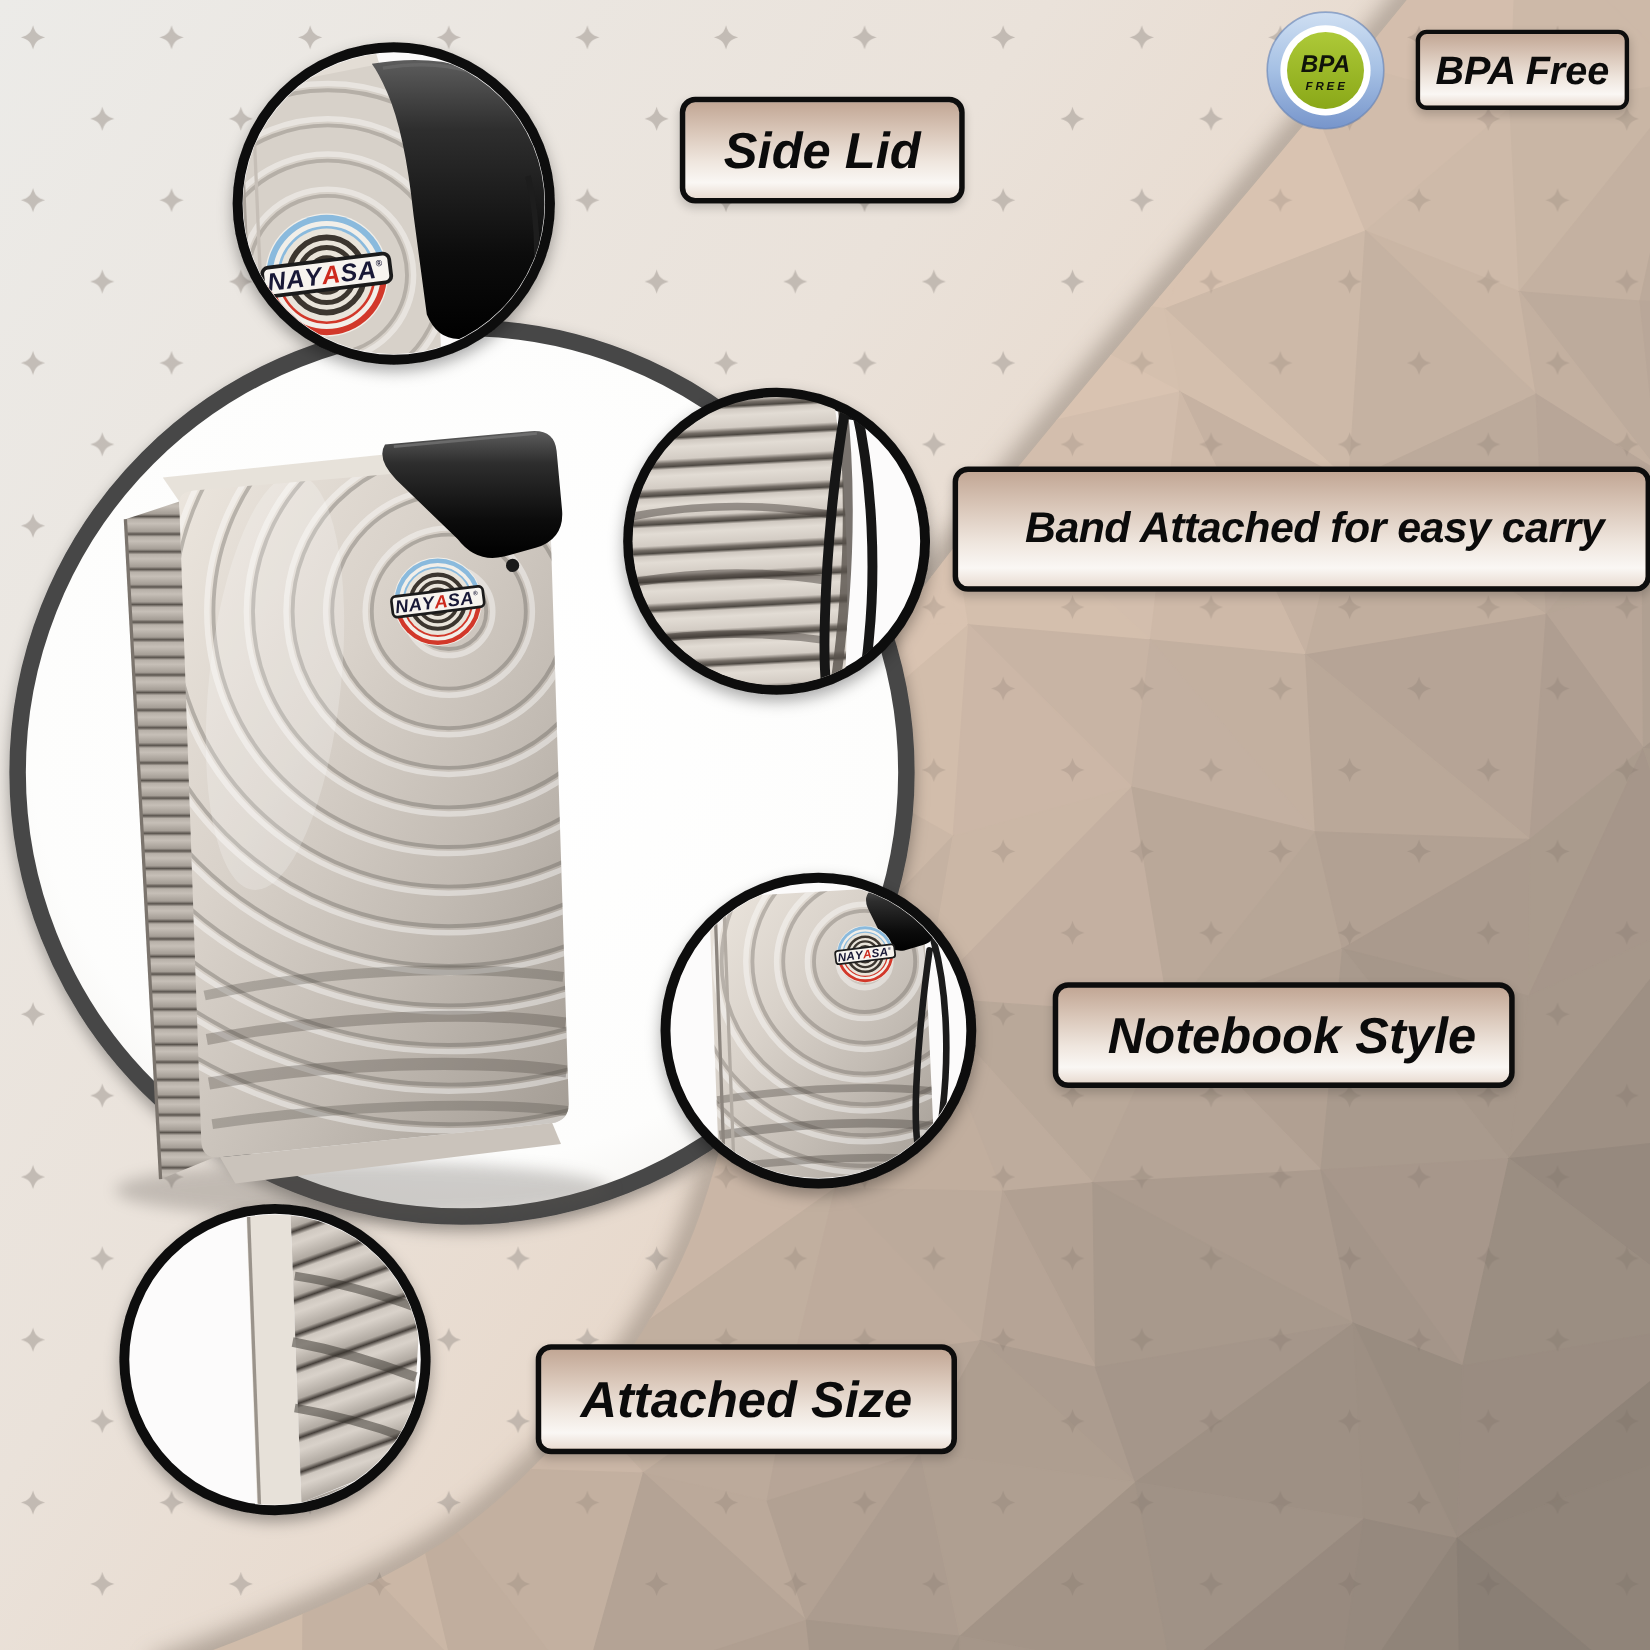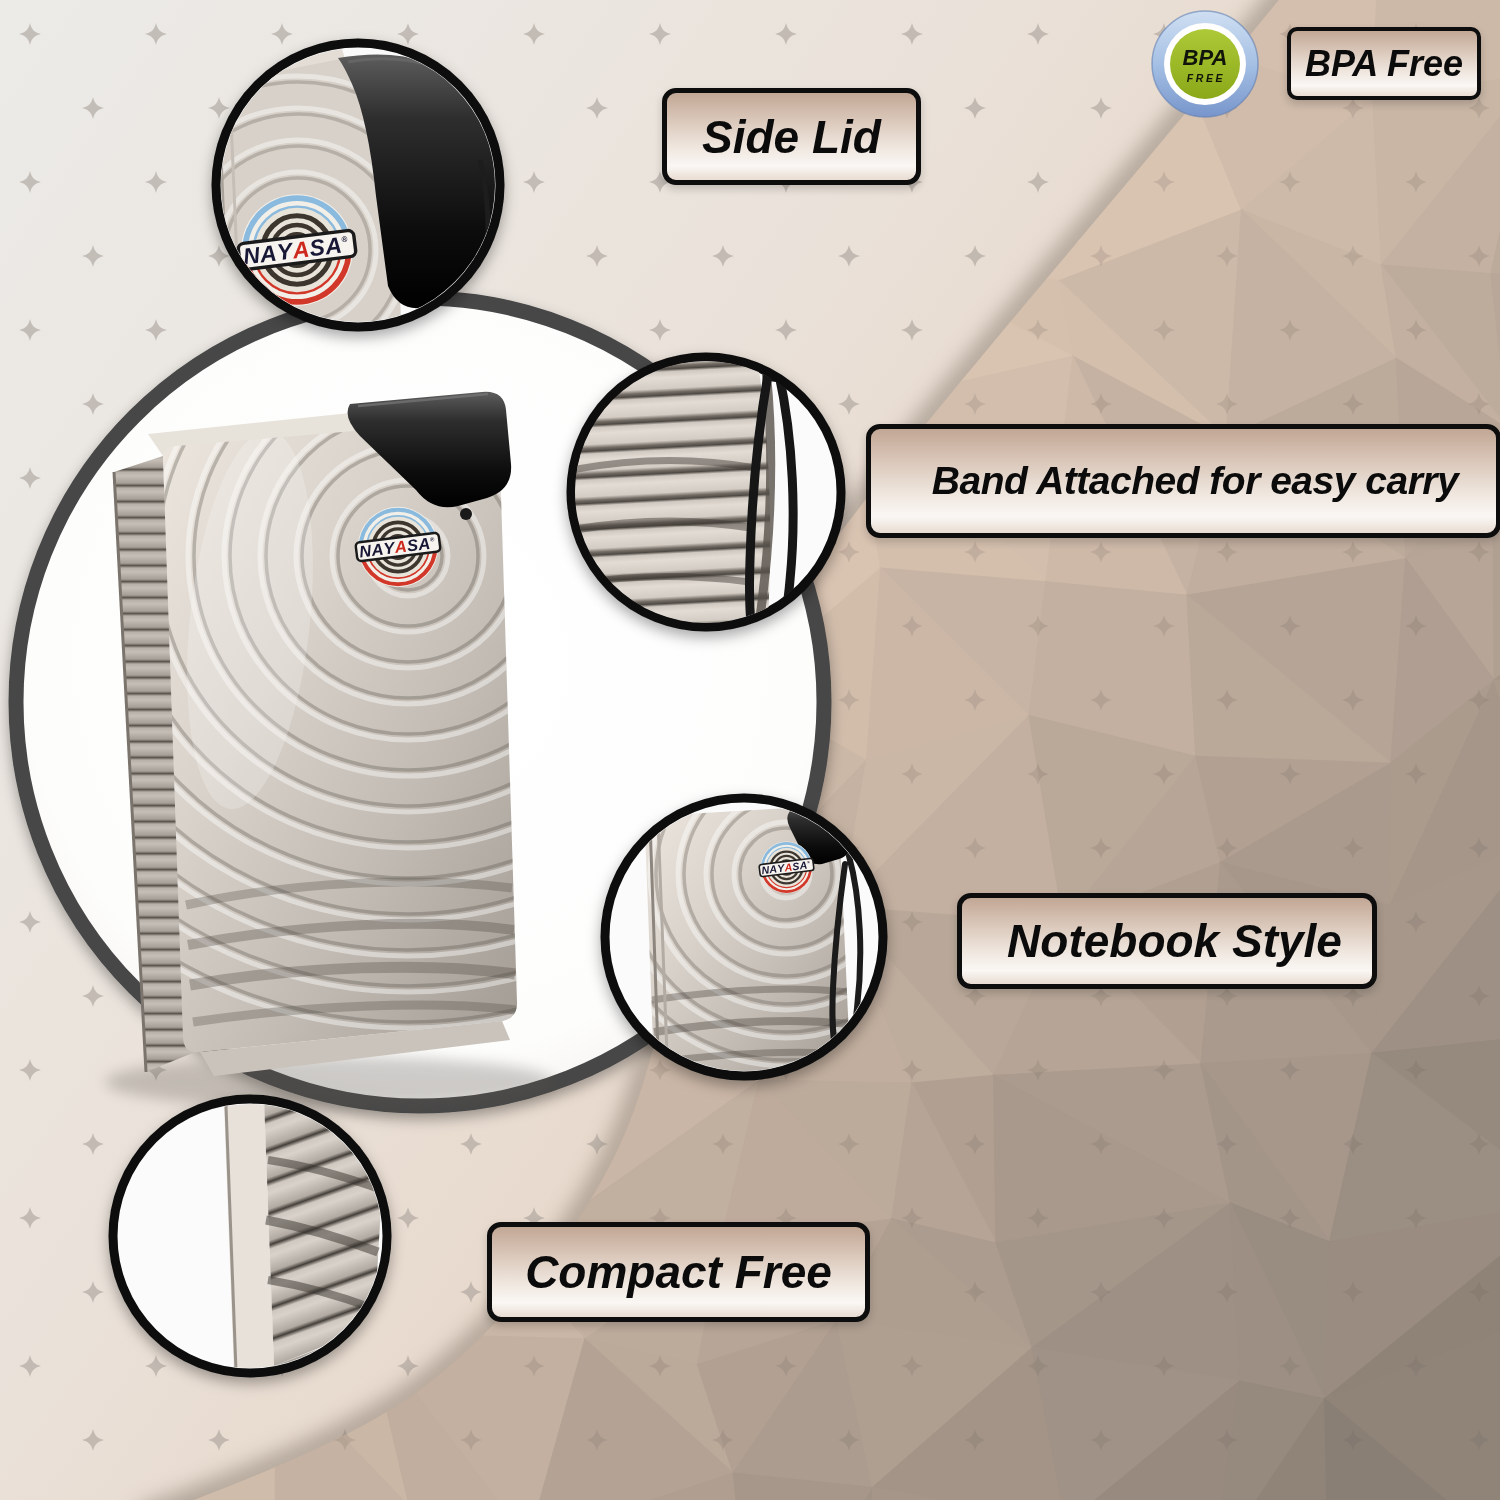--- a/index.html
+++ b/index.html
@@ -3,21 +3,21 @@
 <meta charset="utf-8">
 <style>
   html,body{margin:0;padding:0;background:#ffffff;}
   #stage{position:relative;width:1500px;height:1500px;overflow:hidden;
          font-family:"Liberation Sans",sans-serif;font-style:italic;}
   #scene{position:absolute;left:0;top:0;}
   .feature-label{position:absolute;display:flex;align-items:center;justify-content:center;
       border:5px solid #0d0d0d;border-radius:14px;white-space:nowrap;
       background:linear-gradient(180deg,#c2a795 0%,#d9c6b8 30%,#efe6de 62%,#faf7f4 84%,#e9dcd2 100%);
       font-weight:bold;color:#0b0b0b;box-shadow:0 4px 9px rgba(0,0,0,0.18);}
-  #label-side-lid{left:618px;top:88px;width:249px;height:87px;font-size:46px;margin-left:44px;}
+  #label-side-lid{left:618px;top:88px;width:249px;height:87px;font-size:46px;}
   #label-band{left:866px;top:424px;width:602px;height:104px;font-size:39px;letter-spacing:-0.5px;padding-left:23px;}
   #label-notebook{left:957px;top:893px;width:395px;height:86px;font-size:46px;padding-left:15px;}
   #label-compact{left:487px;top:1222px;width:373px;height:90px;font-size:46px;}
   #label-bpa{left:1287px;top:27px;width:186px;height:65px;font-size:36px;border-width:4px;border-radius:10px;}
 </style>
 </head>
 <body>
 
 <div id="stage">
 <svg id="scene" width="1500" height="1500" viewBox="0 0 1500 1500" xmlns="http://www.w3.org/2000/svg">
@@ -598,15 +598,15 @@
     <circle r="41" fill="#ffffff"></circle>
     <circle r="35" fill="url(#greenB)"></circle>
     <text x="0" y="1" text-anchor="middle" font-size="22" font-weight="bold" fill="#10140a" font-family="Liberation Sans, DejaVu Sans, sans-serif">BPA</text>
     <text x="1" y="18" text-anchor="middle" font-size="10.5" font-weight="bold" fill="#10140a" letter-spacing="2.6" font-family="Liberation Sans, DejaVu Sans, sans-serif">FREE</text>
   </g>
 </svg>
 
 <div class="feature-label" id="label-side-lid">Side Lid</div>
 <div class="feature-label" id="label-band">Band Attached for easy carry</div>
 <div class="feature-label" id="label-notebook">Notebook Style</div>
-<div class="feature-label" id="label-compact">Compact Free</div>
+<div class="feature-label" id="label-compact">Attached Size</div>
 <div class="feature-label" id="label-bpa">BPA Free</div>
 </div>
 
 </body></html>

